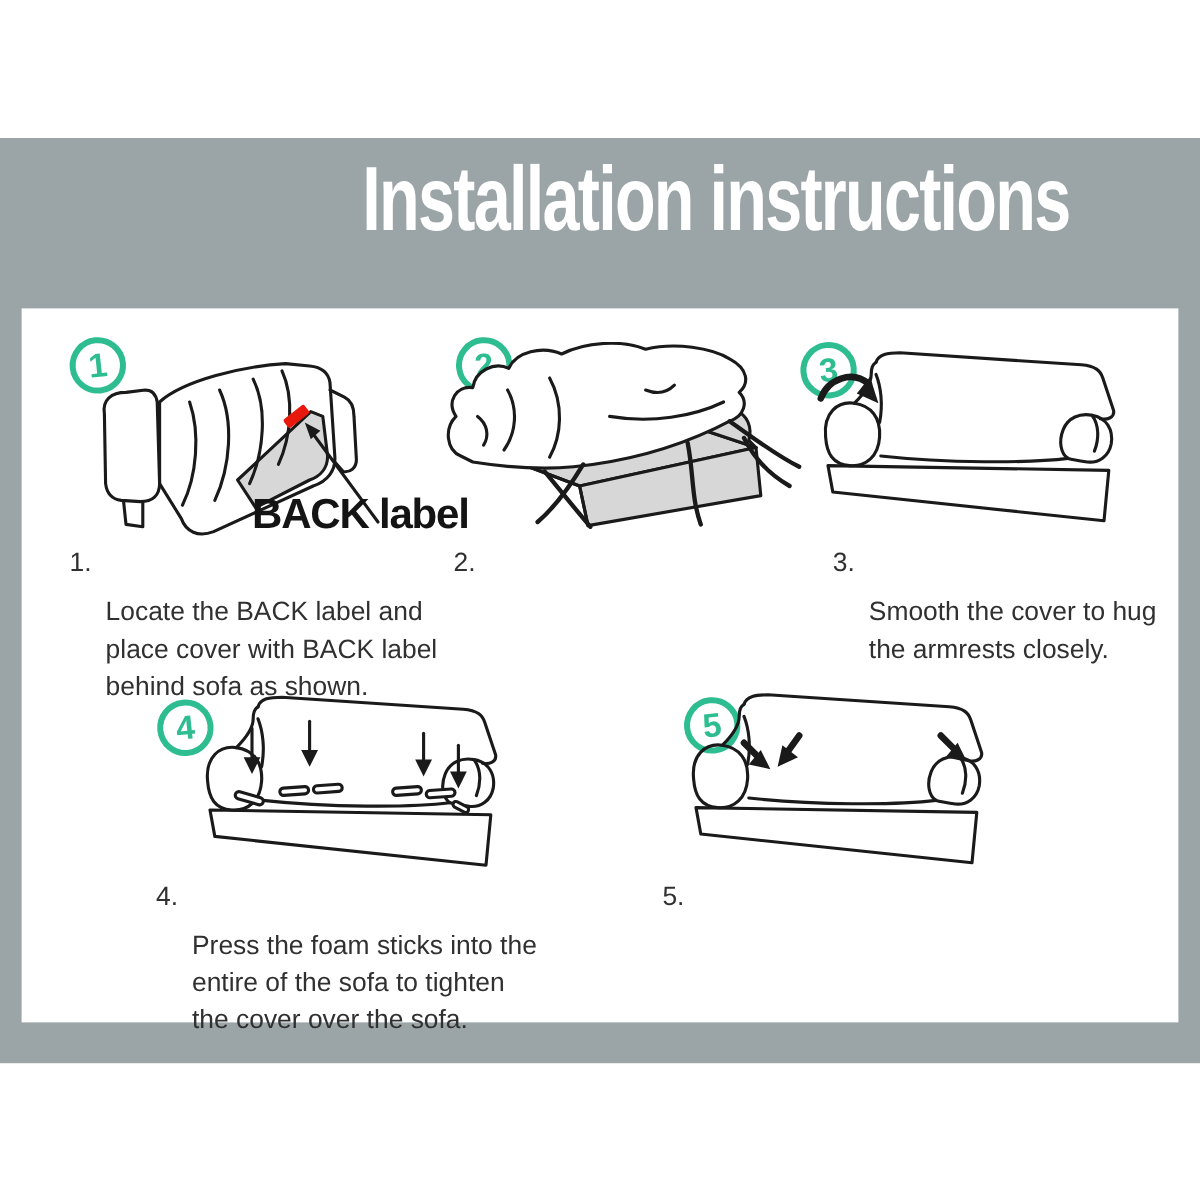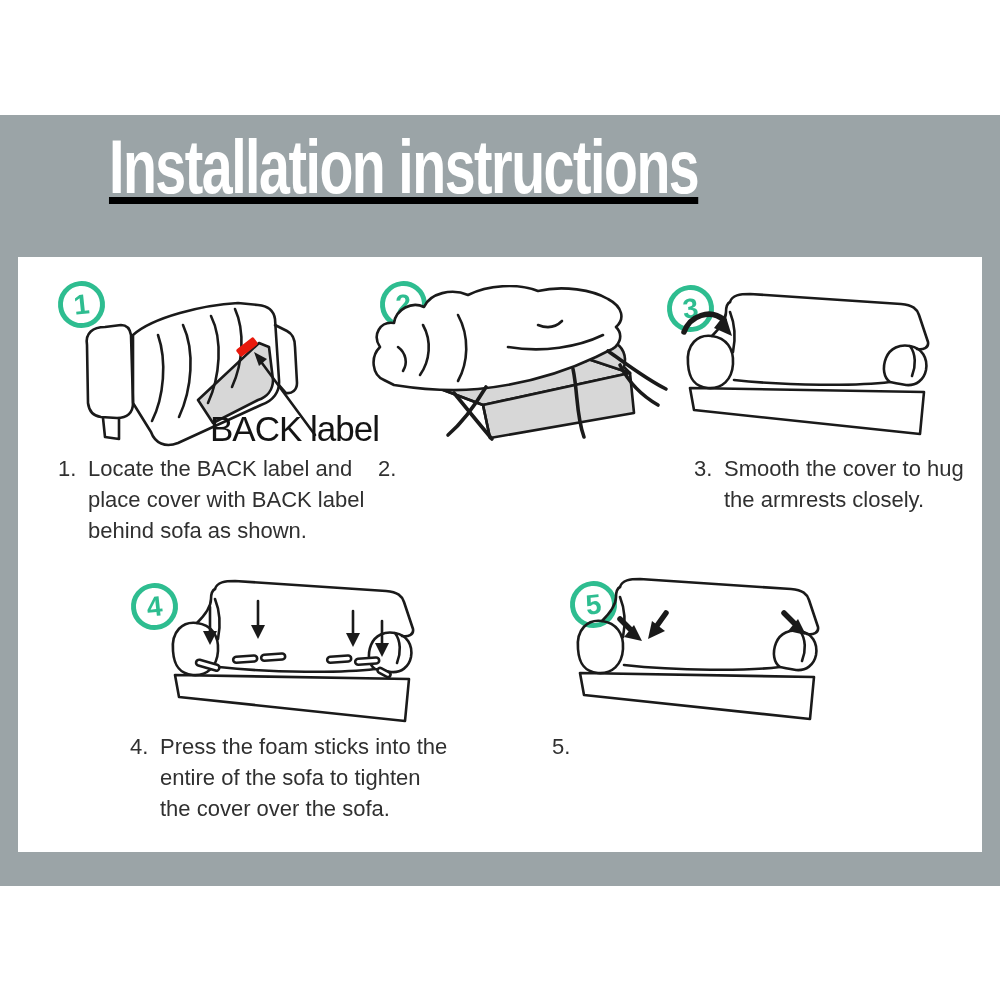--- a/index.html
+++ b/index.html
@@ -8,21 +8,21 @@
     background:#ffffff;
     font-family:"Liberation Sans","DejaVu Sans",sans-serif;
     overflow:hidden;
   }
   .panel {
     position:absolute; left:0; top:115px; width:1000px; height:771px;
     background:#9ba4a7;
   }
   .title-band {
     position:absolute; left:0; top:0; width:1000px; height:102px;
-    display:flex; align-items:center; justify-content:flex-start;text-decoration:underline;
+    display:flex; align-items:center; justify-content:flex-end;
   }
   .title {
     margin:0; color:#ffffff; font-size:76px; font-weight:bold;
     letter-spacing:-2px; white-space:nowrap;
     transform:scaleX(0.73); transform-origin:center;
   }
   .content {
     position:absolute; left:18px; top:142px; width:964px; height:595px;
     background:#ffffff;
   }
@@ -42,24 +42,24 @@
   .illu .solid      { fill:#1a1a1a; stroke:none; }
   .illu .red        { fill:#e8190c; stroke:none; }
   .illu .string     { stroke-width:3.6; }
   .illu .thick      { stroke-width:5.5; }
   .illu rect.stick  { fill:#ffffff; }
   .step-text {
     position:absolute; display:flex; color:#303030;
     font-size:22px; line-height:31px;
   }
   .step-text .num  { flex:0 0 30px; }
-  .step-text .body { white-space:pre-line; }
+  .step-text .body { white-space:pre-line;margin-top:41px; }
   .back-label {
     position:absolute; left:192px; top:152px;
-    font-size:35px; font-weight:normal; color:#141414; letter-spacing:-1px;
+    font-size:35px; font-weight:bold; color:#141414; letter-spacing:-1px;
   }
 </style>
 </head>
 <body>
 
 <div class="panel">
 
   <div class="title-band">
     <h1 class="title">Installation instructions</h1>
   </div>

